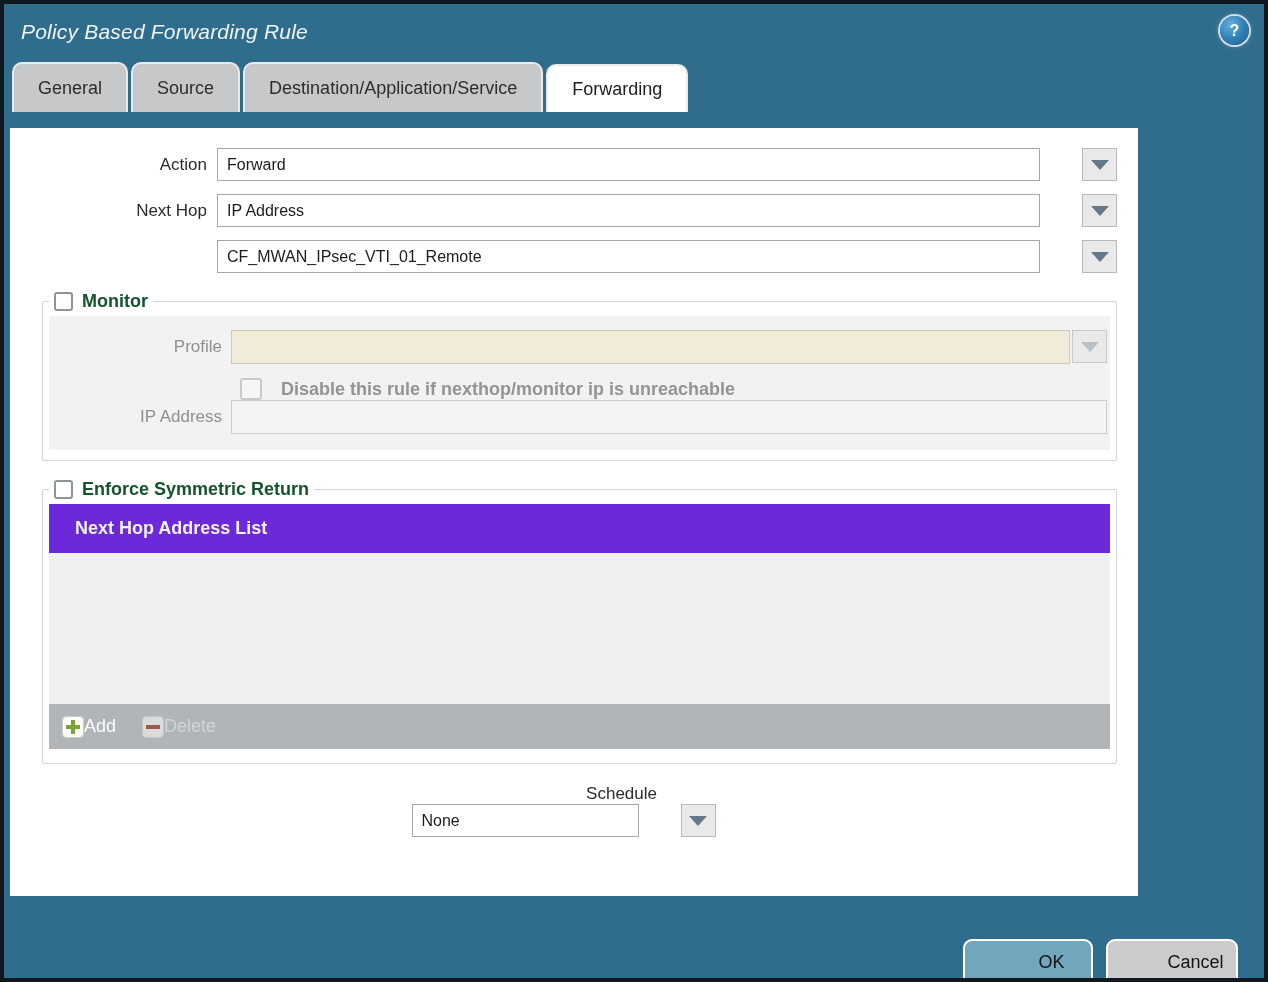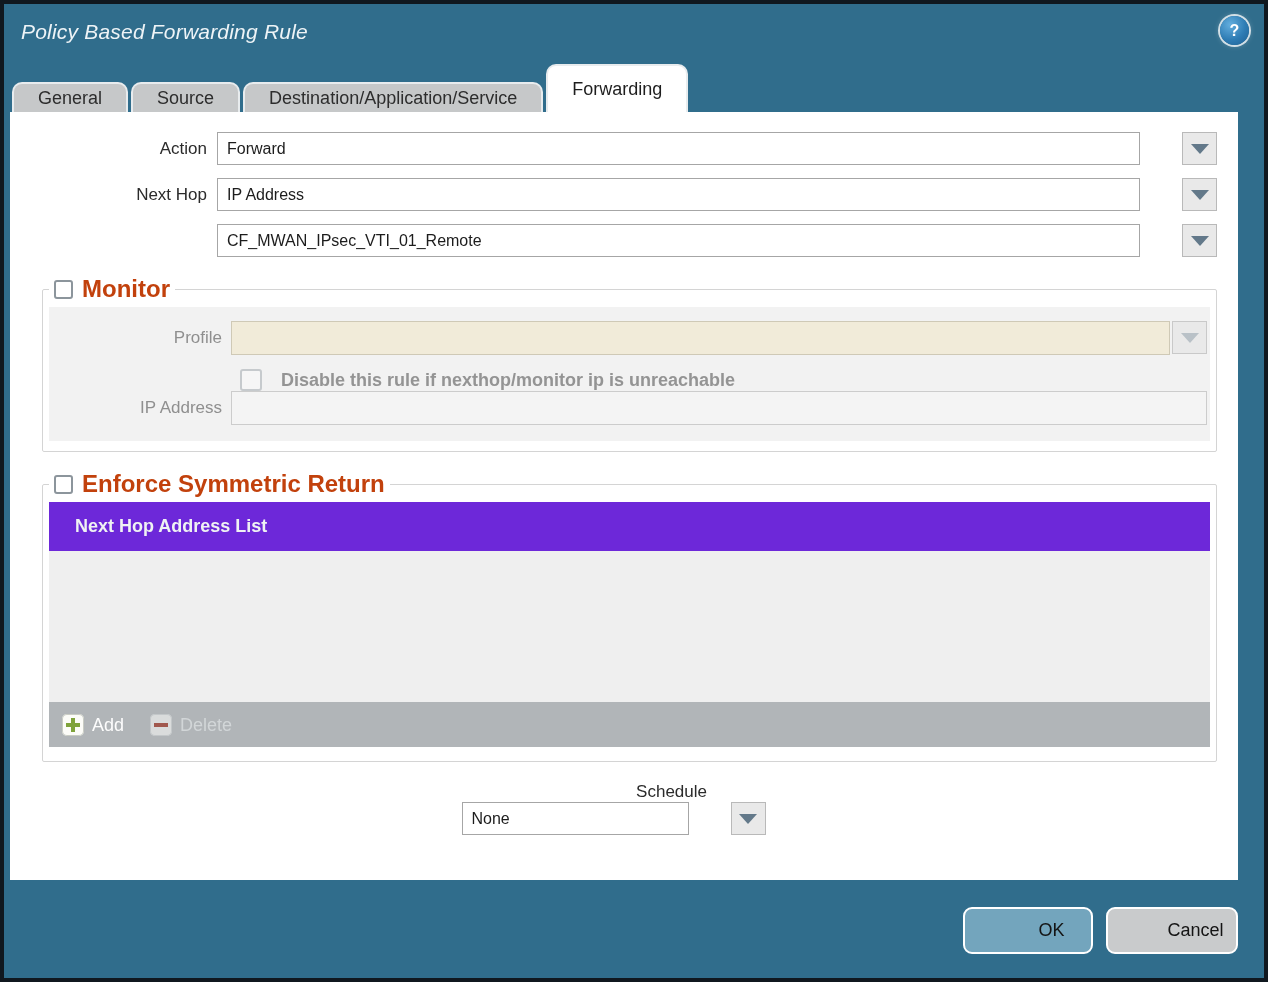--- a/index.html
+++ b/index.html
@@ -23,33 +23,33 @@
     background:radial-gradient(circle at 35% 30%, #63aede 0%, #2e7cb4 55%, #1d5f92 100%);
     box-shadow:0 0 0 2px rgba(255,255,255,.75), 0 0 6px rgba(255,255,255,.4);
     color:#fff; font-size:16px; font-weight:bold;
     display:flex; align-items:center; justify-content:center;
     cursor:pointer; user-select:none;
   }
 
   
   .tabs { display:flex; align-items:flex-end; padding-left:8px; height:48px; gap:3px; position:relative; z-index:2; }
   .tab {
-    height:30px; display:flex; align-items:center; justify-content:center;
+    height:50px; display:flex; align-items:center; justify-content:center;
     padding:0 24px; font-size:18px; color:#2d2d2d;
     background:#c6c8c9;
     border:2px solid #e8ecee; border-bottom:none;
     border-radius:10px 10px 0 0;
     cursor:pointer; white-space:nowrap;
   }
   .tab.active { background:#ffffff; color:#1e1e1e; height:48px; }
 
   
   .content {
     position:relative; z-index:1;
-    margin:0 6px; width:1228px; height:768px;
+    margin:16px 6px; width:1128px; height:768px;
     background:#ffffff;
     padding-top:20px;
   }
 
   
   .frow { display:flex; align-items:center; margin:0 21px 13px 0; }
   .frow .flabel {
     width:207px; text-align:right; padding-right:10px;
     font-size:17px; color:#2b2b2b; flex:none;
   }
@@ -67,21 +67,21 @@
   .arrow { width:0; height:0; border-left:9px solid transparent; border-right:9px solid transparent; border-top:10px solid #63798a; }
   .trigger.disabled { background:#e9e9e9; border-color:#c9c9c9; cursor:default; }
   .trigger.disabled .arrow { border-top-color:#b9c1c7; }
 
   
   fieldset {
     margin:18px 21px 0 32px; border:1px solid #d4d4d4; border-radius:2px;
     padding:0 0 8px 0;
   }
   legend { display:flex; align-items:center; gap:9px; margin-left:6px; padding:0 5px; }
-  .legend-text { font-size:24px; font-weight:bold; color:#c2410c; }
+  .legend-text { font-size:18px; font-weight:bold; color:#14532d; }
 
   .checkbox {
     width:19px; height:19px; background:#fff;
     border:2px solid #8c959c; border-radius:3px; cursor:pointer; flex:none;
   }
 
   
   .gray-panel { margin:4px 6px 2px 6px; background:#f2f2f2; padding:14px 0 16px 0; }
   .gp-row { display:flex; align-items:center; margin-right:3px; }
   .gp-label { width:182px; text-align:right; padding-right:9px; font-size:17px; color:#8f8f8f; flex:none; }
@@ -94,21 +94,21 @@
   .disable-row { display:flex; align-items:center; gap:19px; margin:14px 0 0 191px;font-weight:bold; }
   .disable-row .dlabel { font-size:18px; color:#949494; }
   .checkbox.big-dim { width:22px; height:22px; border:2px solid #c6cacd; background:#f6f6f6; }
 
   
   .nh-table { margin:4px 6px 6px 6px; }
   .nh-head { height:49px; background:#6d28d9; color:#eff2f3; font-size:18px;
              display:flex; align-items:center; padding-left:26px;font-weight:bold; }
   .nh-body { height:151px; background:#efefef; }
   .nh-foot { height:45px; background:#b1b5b8; display:flex; align-items:center; padding-left:13px; gap:26px; }
-  .tool-btn { display:flex; align-items:flex-end; gap:8px; cursor:pointer; }
+  .tool-btn { display:flex; align-items:center; cursor:pointer; }
   .tool-btn .tlabel { font-size:18px; color:#fdfdfd; }
   .tool-btn.disabled { cursor:default; }
   .tool-btn.disabled .tlabel { color:#d2d6d8; }
   .icon-plus, .icon-minus {
     width:22px; height:22px; border-radius:5px; background:#fcfcf8; position:relative; flex:none;
     box-shadow:0 0 0 1px #c9ccc4 inset;
   }
   .icon-plus::before, .icon-plus::after { content:""; position:absolute; background:#7fa33b; }
   .icon-plus::before { left:4px; right:4px; top:9px; height:4px; }
   .icon-plus::after  { top:4px; bottom:4px; left:9px; width:4px; }

